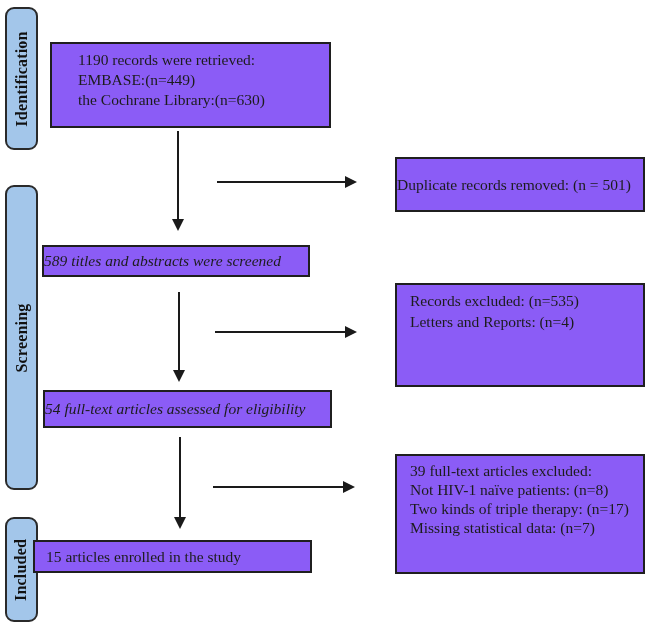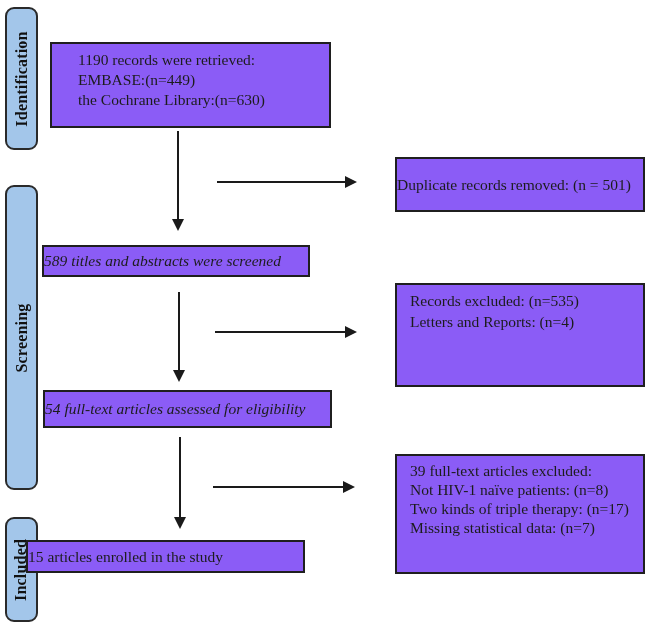--- a/index.html
+++ b/index.html
@@ -50,21 +50,21 @@
 
   #box-records-retrieved { left: 50px;  top: 42px;  width: 281px; height: 86px;
     padding: 6px 6px 0 26px; line-height: 20px; }
   #box-duplicates-removed { left: 395px; top: 157px; width: 250px; height: 55px; }
   #box-titles-screened    { left: 42px;  top: 245px; width: 268px; height: 32px; font-style: italic; }
   #box-records-excluded   { left: 395px; top: 283px; width: 250px; height: 104px;
     padding: 5px 4px 0 13px; line-height: 21px; }
   #box-fulltext-assessed  { left: 43px;  top: 390px; width: 289px; height: 38px; font-style: italic; }
   #box-fulltext-excluded  { left: 395px; top: 418px; width: 250px; height: 120px;
     padding: 5px 4px 0 13px; line-height: 19px; margin-top: 36px; }
-  #box-articles-enrolled  { left: 26px;  top: 540px; width: 279px; height: 33px; }
+  #box-articles-enrolled  { left: 33px;  top: 540px; width: 279px; height: 33px; padding-left: 11px; }
 
   
   .arrow { position: absolute; }
   .vline { position: absolute; width: 2px;  background: #1a1a1a; }
   .hline { position: absolute; height: 2px; background: #1a1a1a; }
   .head-down {
     position: absolute; width: 0; height: 0;
     border-left: 6px solid transparent;
     border-right: 6px solid transparent;
     border-top: 12px solid #1a1a1a;

